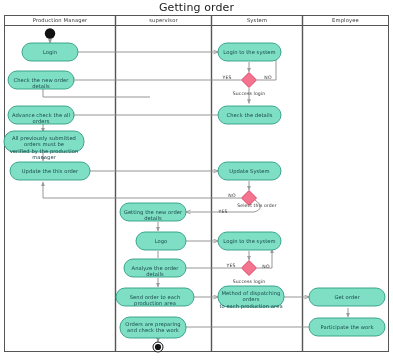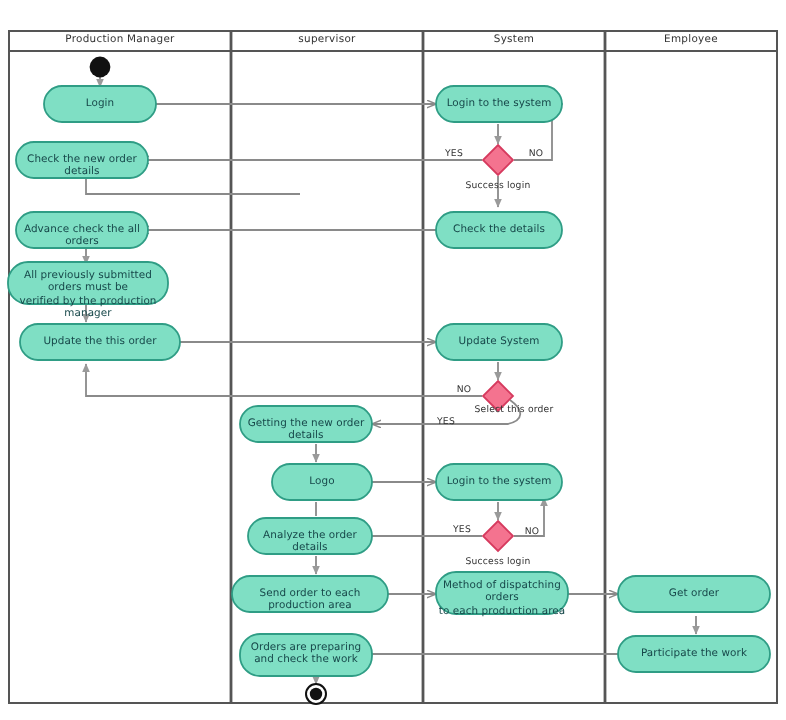--- a/index.html
+++ b/index.html
@@ -63,20 +63,21 @@
     white-space: nowrap;
     line-height: 6px;
     letter-spacing: 0.1px;
   }
 </style>
 </head>
 <body>
 
 <div id="canvas">
 
+  <div id="diagram-title">Getting order</div>
 
   <svg id="diagram-svg" width="393" height="360">
     <defs>
       <marker id="arrow-gray" markerWidth="6" markerHeight="6" refX="5.2" refY="2.2" orient="auto" markerUnits="strokeWidth">
         <path d="M0,0 L5.4,2.2 L0,4.4" fill="none" stroke="#8a8a8a" stroke-width="0.8"></path>
       </marker>
       <marker id="arrow-solid" markerWidth="6" markerHeight="6" refX="4.6" refY="2.2" orient="auto" markerUnits="strokeWidth">
         <path d="M0,0 L5.0,2.2 L0,4.4 Z" fill="#9a9a9a"></path>
       </marker>
     </defs>

